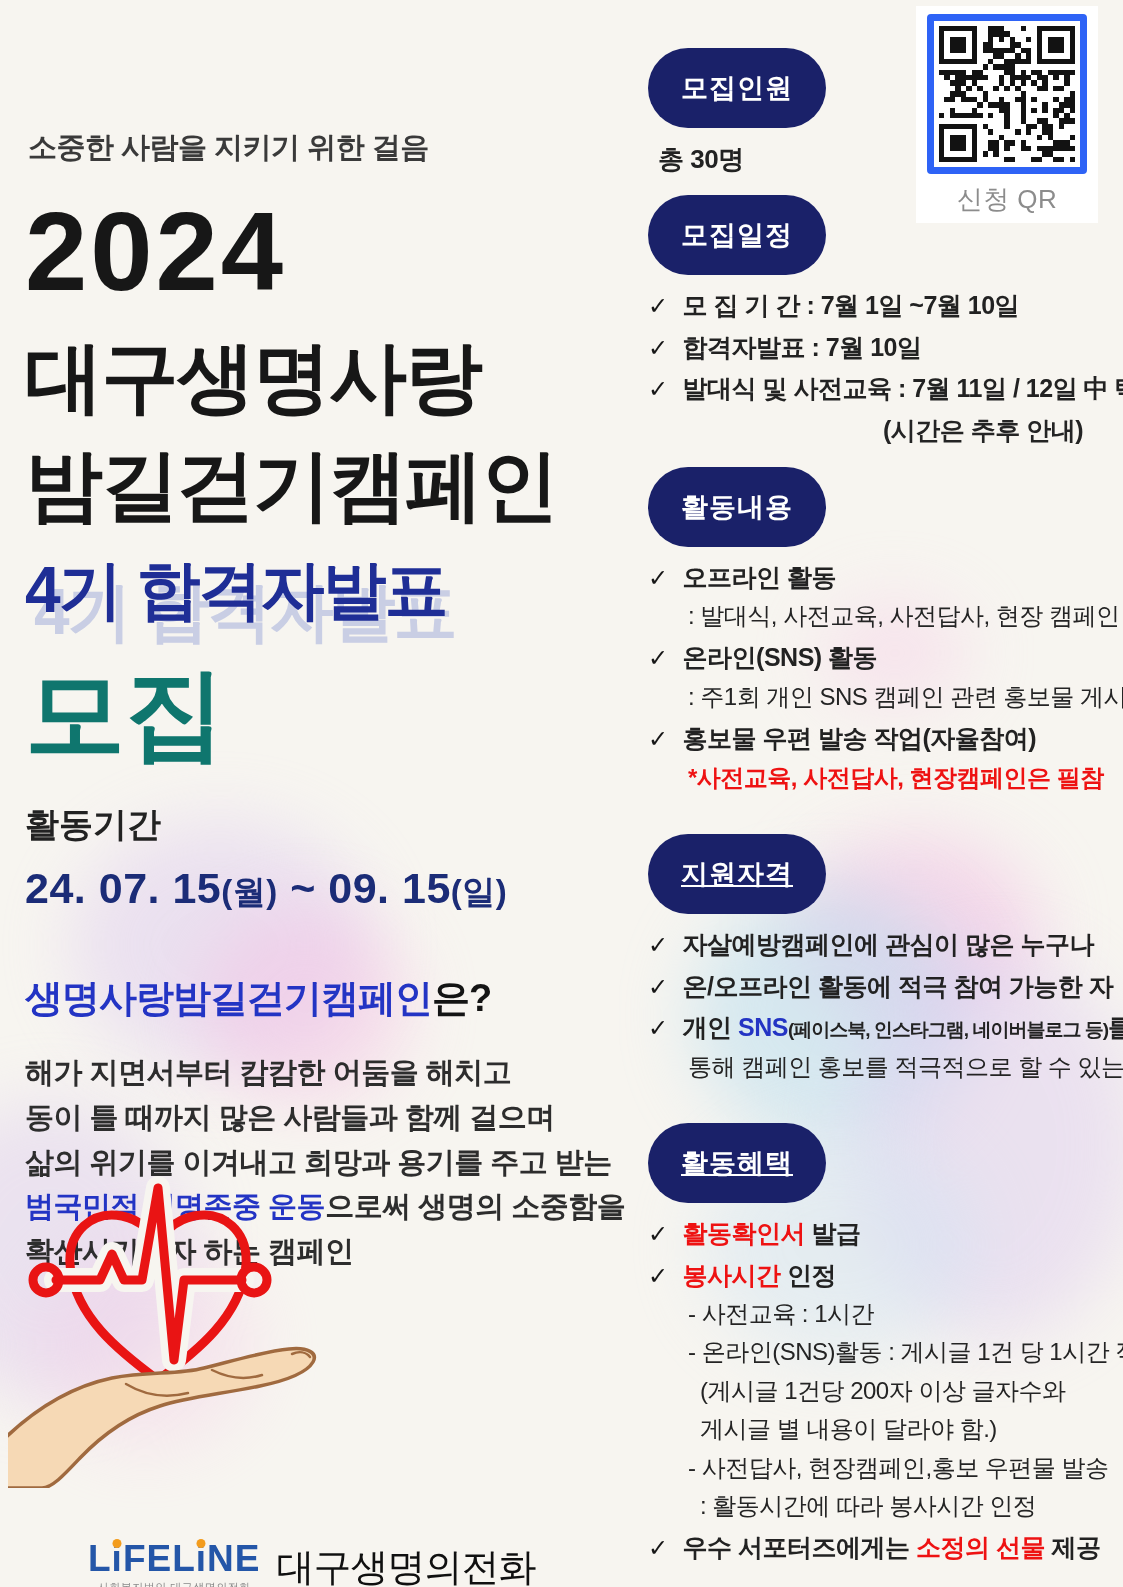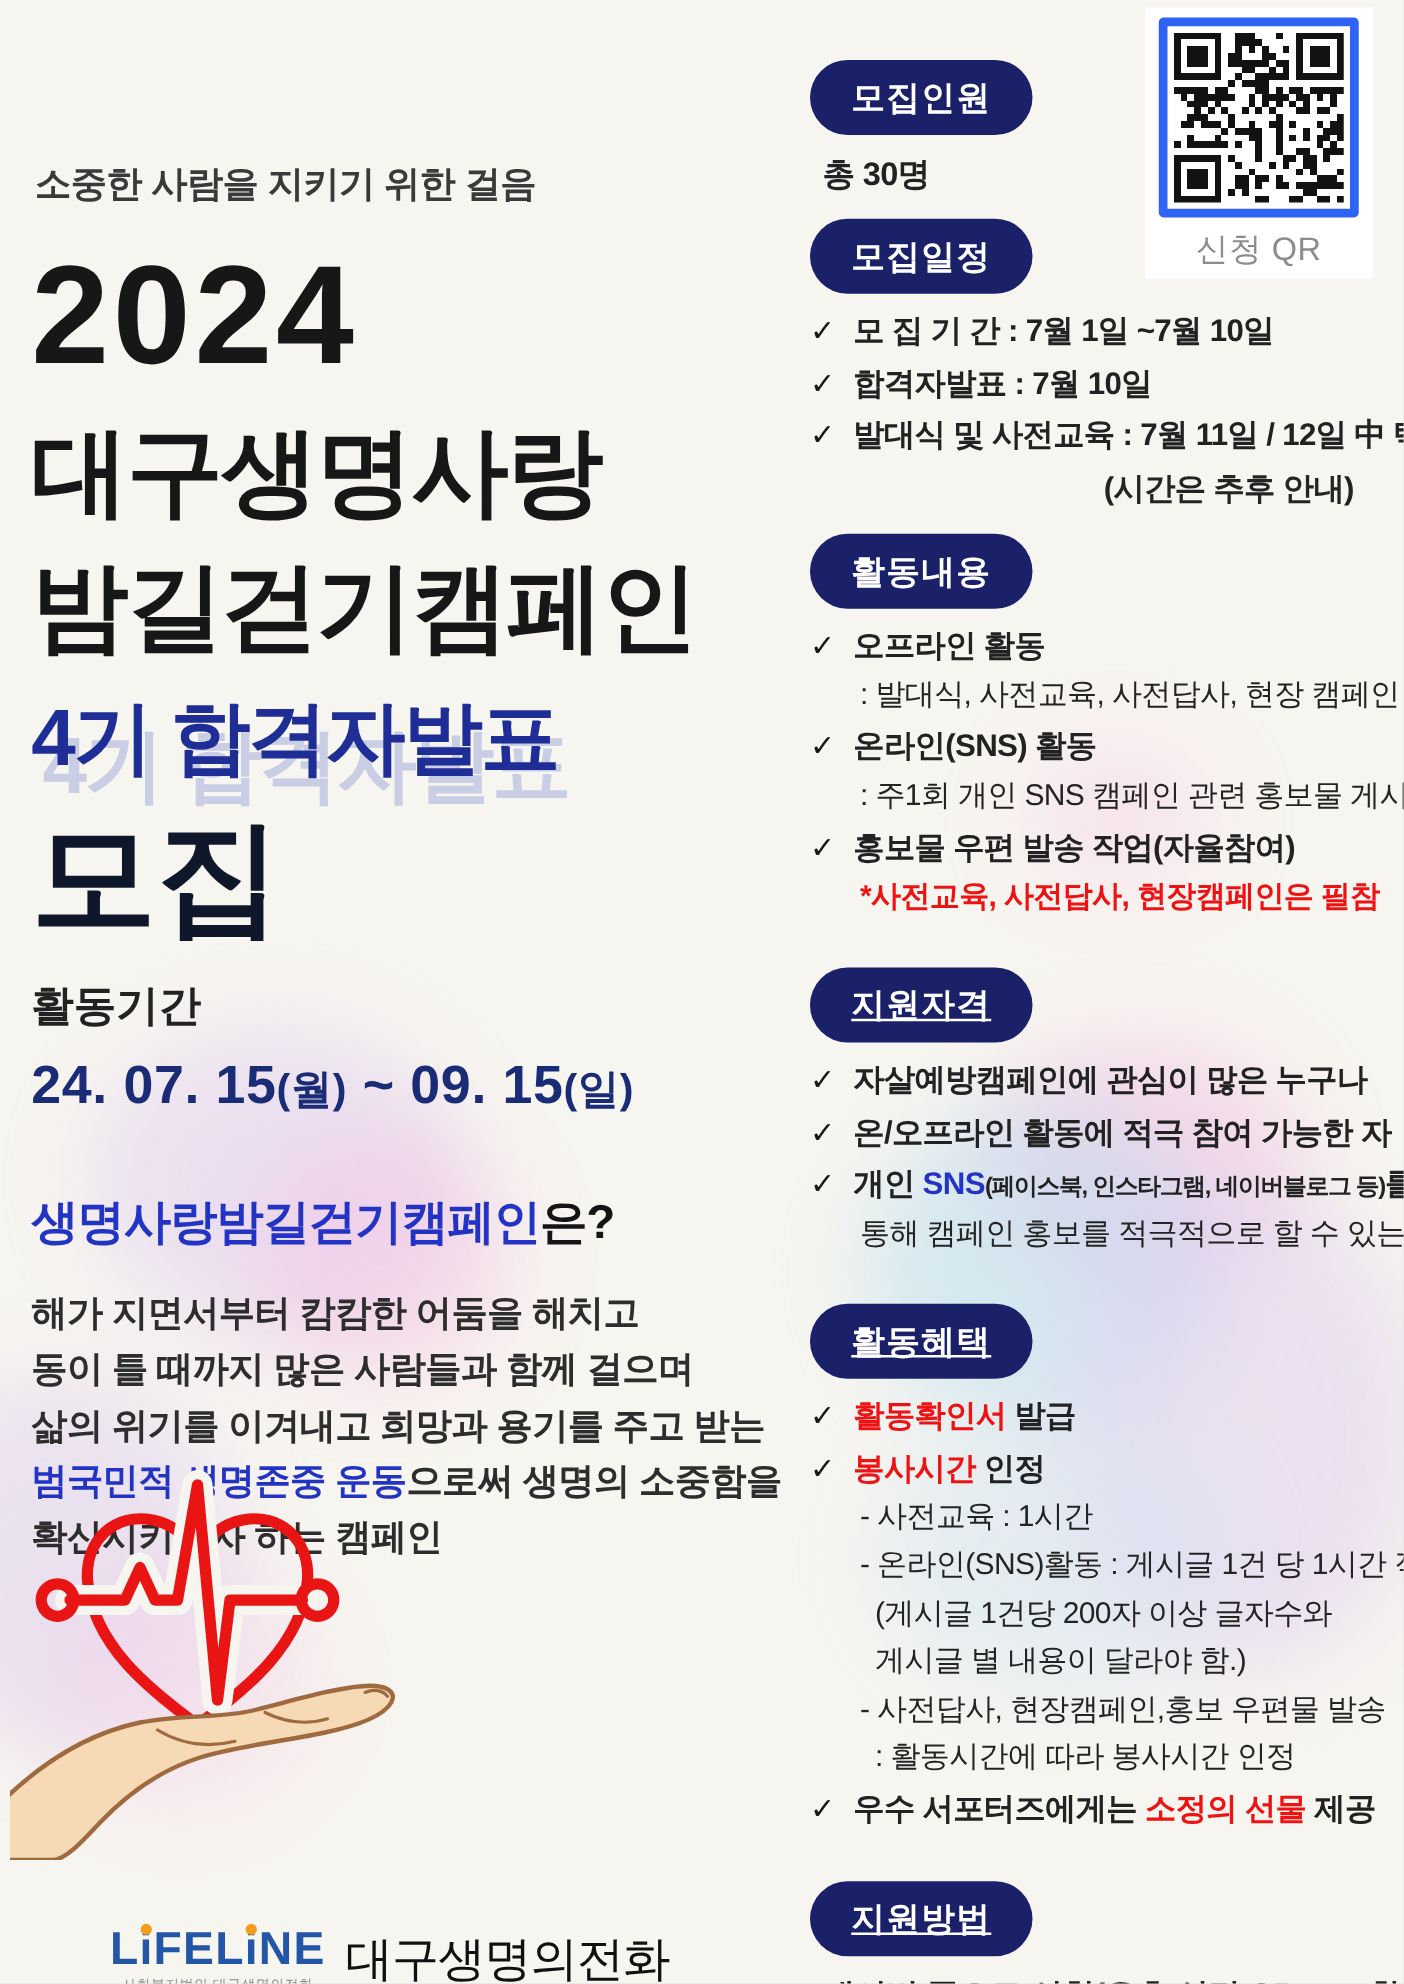--- a/index.html
+++ b/index.html
@@ -29,41 +29,41 @@
   .b7{left:850px;top:950px;width:290px;height:390px;background:#dcc9ef;opacity:.45;}
   .b8{left:700px;top:1130px;width:280px;height:230px;background:#cfe3f2;opacity:.45;}
   .b9{left:820px;top:598px;width:150px;height:110px;background:#f6cfe8;opacity:.45;}
   
   .left-col{position:absolute;left:25px;top:128px;width:592px;}
   .tagline{font-size:29px;font-weight:600;color:#3a3a3a;margin:0 0 28px 3px;letter-spacing:-0.5px;}
   .t1{font-size:112px;font-weight:800;color:#171717;line-height:1;letter-spacing:3px;margin-bottom:16px;}
   .t2,.t3{font-size:78px;font-weight:800;color:#171717;line-height:1.38;letter-spacing:-2px;white-space:nowrap;}
   .t4{font-size:64px;font-weight:800;color:var(--c-title-blue);line-height:1.35;letter-spacing:-2px;
       margin-top:8px;white-space:nowrap;text-shadow:9px 22px 0 var(--c-title-shadow);}
-  .t5{font-size:100px;font-weight:800;color:#0f172a;line-height:1.2;margin-top:8px;}
+  .t5{font-size:100px;font-weight:800;color:#0f766e;line-height:1.2;margin-top:28px;font-family:Liberation Mono, monospace;}
   .period-label{font-size:34px;font-weight:600;color:#222;margin-top:20px;}
   .period-value{font-size:43px;font-weight:800;color:var(--c-date-navy);margin-top:16px;letter-spacing:0.5px;white-space:nowrap;}
   .period-value .small{font-size:33px;}
   .about-heading{font-size:38px;font-weight:800;margin-top:58px;letter-spacing:-1px;white-space:nowrap;}
   .about-heading .hl{color:var(--c-accent-blue);}
   .about-heading .tail{color:#141414;}
   .about-text{font-size:29px;font-weight:600;color:#2d2d2d;line-height:1.55;margin-top:26px;letter-spacing:-0.5px;}
   .about-text div{white-space:nowrap;}
   .about-text .hl{color:var(--c-accent-blue);font-weight:800;}
   
   .qr-card{position:absolute;left:916px;top:6px;width:182px;background:#ffffff;padding:8px 8px 6px;
            text-align:center;z-index:6;}
   .qr-frame{width:160px;height:160px;margin:0 auto;border:7px solid var(--c-qr-border-blue);
             border-radius:4px;background:#fff;padding:5px;}
   .qr-frame svg{display:block;width:100%;height:100%;}
   .qr-caption{font-size:26px;color:#8c8c8c;margin-top:8px;letter-spacing:0.5px;}
   
   .right-col{position:absolute;left:648px;top:48px;width:470px;letter-spacing:-0.5px;}
   .badge{display:inline-block;background:var(--c-badge-navy);color:#fff;font-size:27px;font-weight:700;
-         padding:12px 33px;border-radius:42px;letter-spacing:1px;}
+         padding:22px 33px;border-radius:42px;letter-spacing:1px;}
   .gap-s{margin-top:14px;} .gap-m{margin-top:32px;text-decoration:underline;}
   .row{display:flex;align-items:flex-start;gap:15px;font-size:25px;font-weight:600;color:#222;
        line-height:1.3;margin:9px 0;white-space:nowrap;}
   .check{font-weight:900;font-size:24px;color:#171717;flex:0 0 auto;margin-top:1px;}
   .sub{margin-left:40px;font-size:24px;font-weight:500;color:#242424;line-height:1.35;margin-top:-2px;
        margin-bottom:8px;white-space:nowrap;}
   .sub.indent2{margin-left:52px;}
   .note-right{margin-left:235px;font-size:25px;font-weight:600;color:#242424;margin-top:2px;margin-bottom:6px;}
   .red{color:var(--c-alert-red);font-weight:800;}
   .blue{color:var(--c-accent-blue);font-weight:800;}

